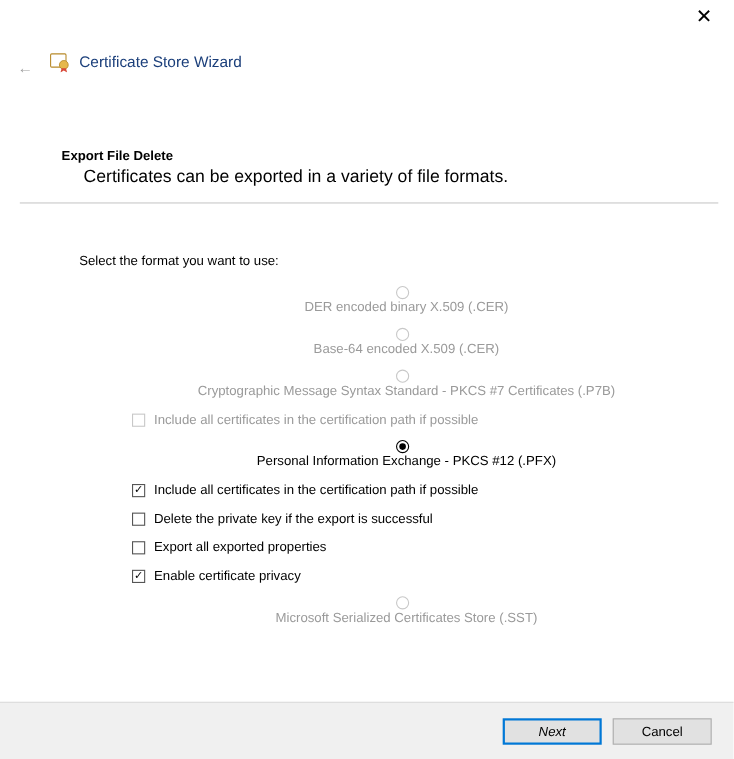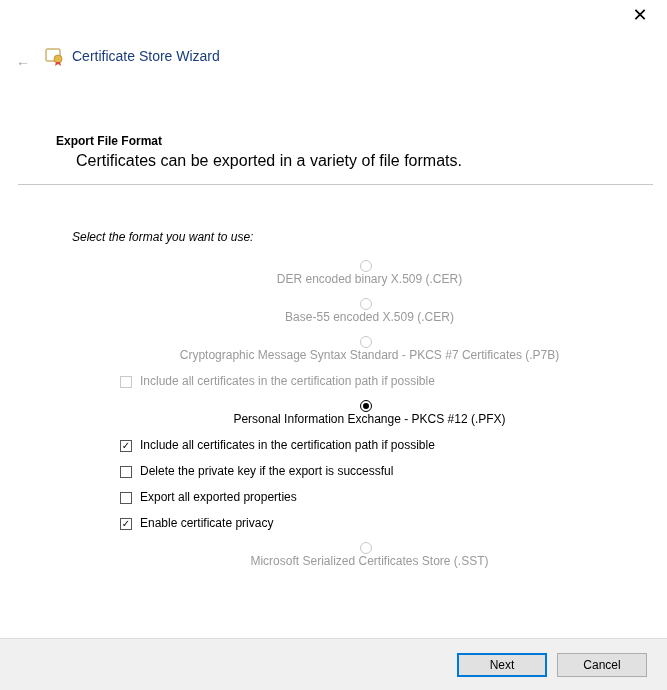--- a/index.html
+++ b/index.html
@@ -63,21 +63,21 @@
   .hr {
     position: absolute;
     left: 18px; right: 14px; top: 184px;
     border-top: 1px solid #c8c8c8;
   }
   .body {
     position: absolute;
     left: 72px; top: 230px;
     right: 24px;
   }
-  .prompt { margin-bottom: 16px; font-style: italic; }
+  .prompt { margin-bottom: 16px; }
   .opt {
     display: flex;
     align-items: center;
     margin-bottom: 12px;
     padding-left: 24px;
     flex-direction: column;
   }
   .opt.disabled { color: #9a9a9a; }
   .radio {
     width: 12px; height: 12px;
@@ -130,57 +130,58 @@
     width: 90px; height: 24px;
     background: #e1e1e1;
     border: 1px solid #adadad;
     font-size: 12px;
     display: inline-flex;
     align-items: center; justify-content: center;
     cursor: pointer;
   }
   .btn.primary {
     border: 2px solid #0078d7;
+    font-style: italic;
   }
 </style>
 </head>
 <body>
 
 <div class="window">
 
   <div class="close-x">✕</div>
 
   <div class="back-arrow">←</div>
 
   <svg class="hdr-icon" viewBox="0 0 20 20">
     <rect x="2" y="3" width="14" height="12" rx="1" fill="#fff" stroke="#b88a2a" stroke-width="1"></rect>
     <circle cx="14" cy="13" r="4" fill="#e6b84c" stroke="#b88a2a" stroke-width="0.8"></circle>
     <path d="M12 16 L11 20 L14 18 L17 20 L16 16" fill="#d94a3a"></path>
   </svg>
 
   <div class="title">Certificate Store Wizard</div>
 
   <div class="section">
-    <div class="sec-title">Export File Format</div>
+    <div class="sec-title">Export File Delete</div>
     <div class="sec-desc">Certificates can be exported in a variety of file formats.</div>
   </div>
 
   <div class="hr"></div>
 
   <div class="body">
     <div class="prompt">Select the format you want to use:</div>
 
     <div class="opt disabled">
       <span class="radio"></span>
       <span>DER encoded binary X.509 (.CER)</span>
     </div>
 
     <div class="opt disabled">
       <span class="radio"></span>
-      <span>Base-55 encoded X.509 (.CER)</span>
+      <span>Base-64 encoded X.509 (.CER)</span>
     </div>
 
     <div class="opt disabled">
       <span class="radio"></span>
       <span>Cryptographic Message Syntax Standard - PKCS #7 Certificates (.P7B)</span>
     </div>
     <div class="sub disabled">
       <span class="cb"></span>
       <span>Include all certificates in the certification path if possible</span>
     </div>

